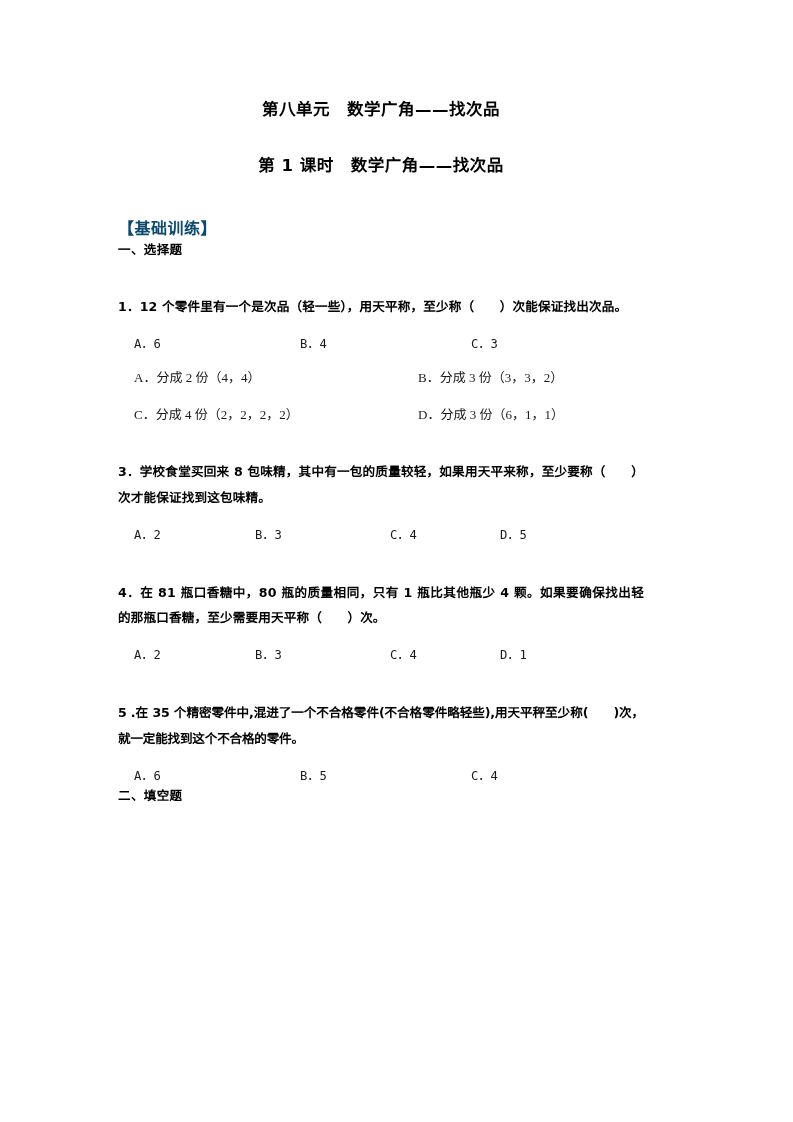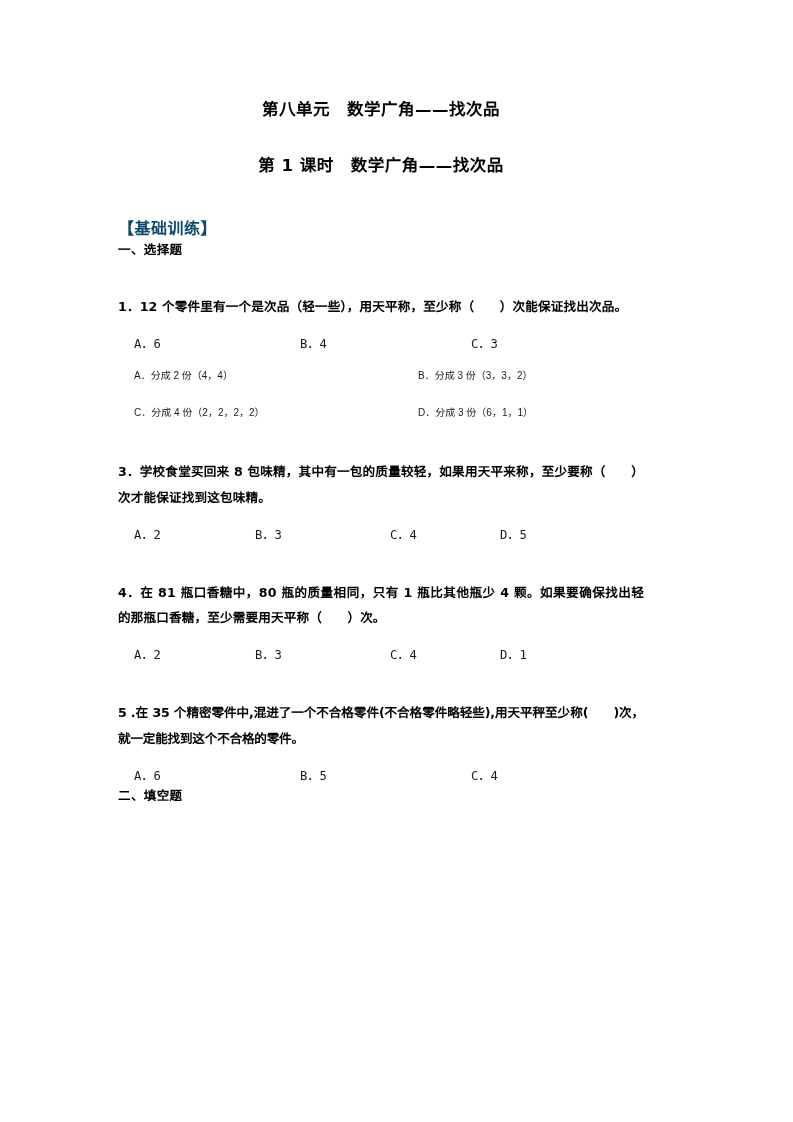--- a/index.html
+++ b/index.html
@@ -76,22 +76,22 @@
     color: #1a1a1a;
   }
   .options.two-line { height: 56px; }
   .opt {
     position: absolute;
     top: 0;
     white-space: nowrap;
   }
   .opt.row2 { top: 37px; }
   .opt-cjk {
-    font-family: Liberation Sans, sans-serif;
-    font-size: 10px;
+    font-family: Liberation Serif, serif;
+    font-size: 13px;
   }
 
   
   .col-a { left: 16px; }
   .col-b3 { left: 182px; }
   .col-c3 { left: 353px; }
   .col-b4 { left: 137px; }
   .col-c4 { left: 272px; }
   .col-d4 { left: 382px; }
   .col-b2 { left: 300px; }

